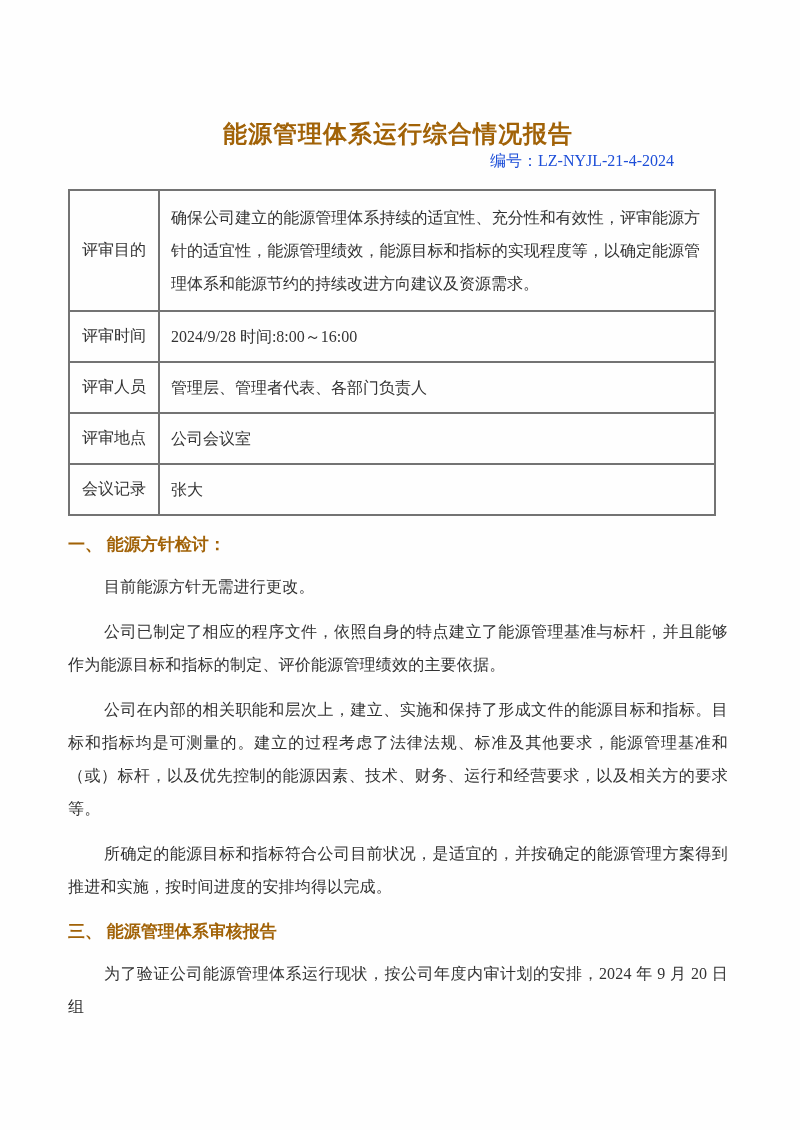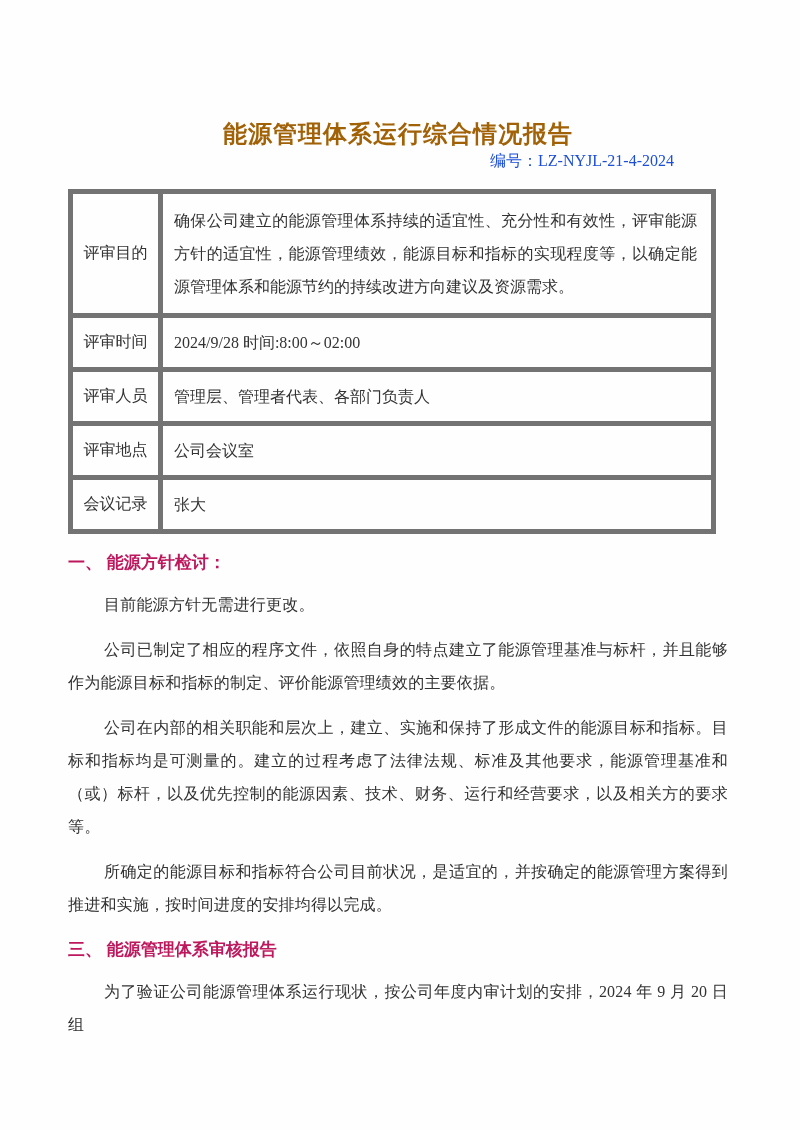--- a/index.html
+++ b/index.html
@@ -33,21 +33,21 @@
     line-height: 22px;
     color: #1d4ed8;
   }
   table.info-table {
     margin-top: 17px;
     width: 648px;
     border-collapse: collapse;
     table-layout: fixed;
   }
   table.info-table td {
-    border: 5px solid #737373;
+    border: 2px solid #737373;
     font-size: 16px;
     color: #333333;
     vertical-align: middle;
   }
   td.label-cell {
     width: 90px;
     text-align: center;
     padding: 6px 4px;
   }
   td.value-cell {
@@ -60,21 +60,21 @@
   tr.row-short td { height: 39px; }
   tr.row-tall td.value-cell { padding-top: 10px; padding-bottom: 10px; }
 
   .body-text { margin-top: 4px; }
   .section-heading {
     margin: 16px 0 10px 0;
     font-family: "Liberation Sans", "DejaVu Sans", sans-serif;
     font-weight: bold;
     font-size: 17px;
     line-height: 26px;
-    color: #be185d;
+    color: #a16207;
   }
   .para {
     margin: 12px 0;
     font-size: 16px;
     line-height: 33px;
     text-align: justify;
     text-indent: 36px;
     color: #323232;
     letter-spacing: 0.2px;
   }
@@ -90,21 +90,21 @@
     <div class="doc-number">编号：LZ-NYJL-21-4-2024</div>
 
     <table class="info-table">
       <tbody>
         <tr class="row-tall">
           <td class="label-cell">评审目的</td>
           <td class="value-cell">确保公司建立的能源管理体系持续的适宜性、充分性和有效性，评审能源方针的适宜性，能源管理绩效，能源目标和指标的实现程度等，以确定能源管理体系和能源节约的持续改进方向建议及资源需求。</td>
         </tr>
         <tr class="row-mid">
           <td class="label-cell">评审时间</td>
-          <td class="value-cell">2024/9/28  时间:8:00～02:00</td>
+          <td class="value-cell">2024/9/28  时间:8:00～16:00</td>
         </tr>
         <tr class="row-mid">
           <td class="label-cell">评审人员</td>
           <td class="value-cell">管理层、管理者代表、各部门负责人</td>
         </tr>
         <tr class="row-mid">
           <td class="label-cell">评审地点</td>
           <td class="value-cell">公司会议室</td>
         </tr>
         <tr class="row-short">

